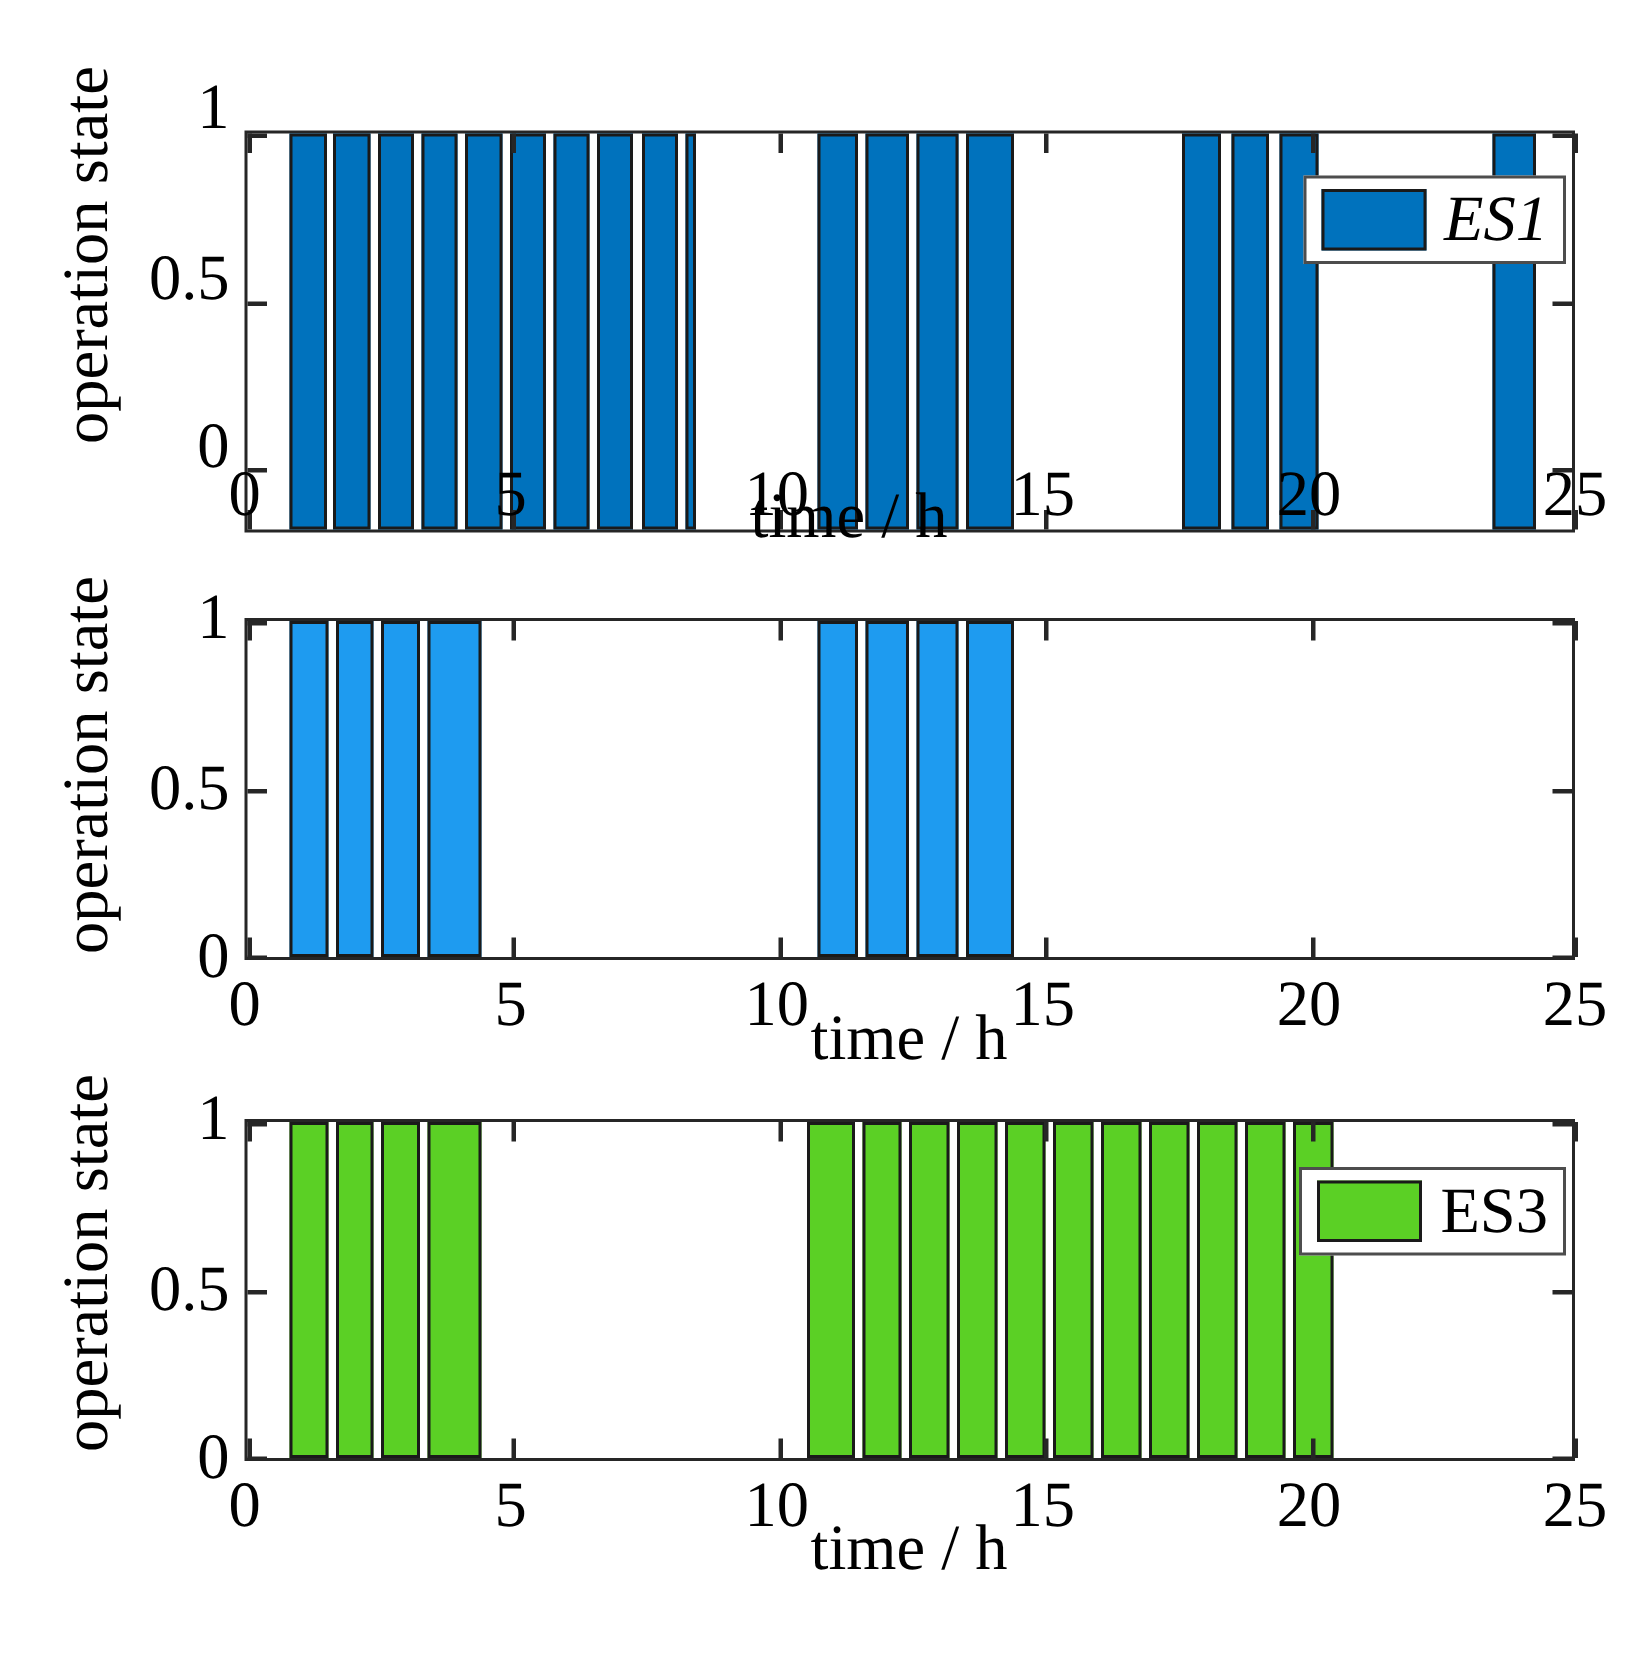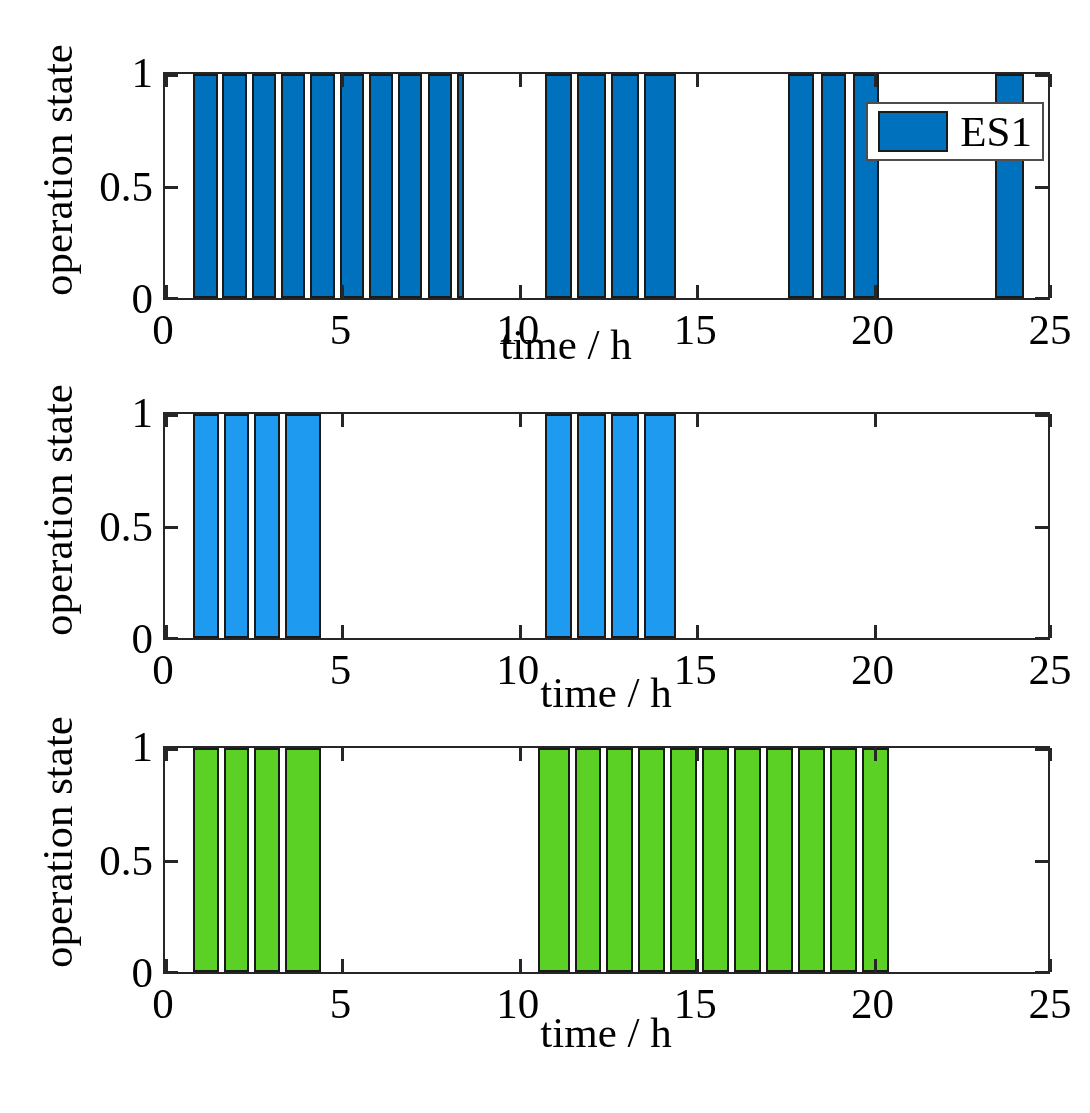--- a/index.html
+++ b/index.html
@@ -151,21 +151,21 @@
 <div id="figure">
 
   <div class="subplot" style="top:0px; height:370px;">
 
     <div class="ylabel" style="left:36px; top:296px;">operation state</div>
 
     <div class="ytick-label" style="left:95px; top:72px;">1</div>
     <div class="ytick-label" style="left:95px; top:186px;">0.5</div>
     <div class="ytick-label" style="left:95px; top:298px;">0</div>
 
-    <div class="plot-area" style="top:72px; height:228px;">
+    <div class="plot-area" style="top:87px; height:268px;font-style:italic;">
       <div class="bars-layer">
           <div class="bar" style="left: 28.384px; width: 24.1264px; height: 100%; background: rgb(0, 114, 189); border-color: rgb(26, 26, 26);"></div>
           <div class="bar" style="left: 57.4776px; width: 24.1264px; height: 100%; background: rgb(0, 114, 189); border-color: rgb(26, 26, 26);"></div>
           <div class="bar" style="left: 86.926px; width: 24.1264px; height: 100%; background: rgb(0, 114, 189); border-color: rgb(26, 26, 26);"></div>
           <div class="bar" style="left: 116.374px; width: 24.1264px; height: 100%; background: rgb(0, 114, 189); border-color: rgb(26, 26, 26);"></div>
           <div class="bar" style="left: 145.468px; width: 24.1264px; height: 100%; background: rgb(0, 114, 189); border-color: rgb(26, 26, 26);"></div>
           <div class="bar" style="left: 174.562px; width: 24.1264px; height: 100%; background: rgb(0, 114, 189); border-color: rgb(26, 26, 26);"></div>
           <div class="bar" style="left: 204.01px; width: 23.7716px; height: 100%; background: rgb(0, 114, 189); border-color: rgb(26, 26, 26);"></div>
           <div class="bar" style="left: 233.104px; width: 24.1264px; height: 100%; background: rgb(0, 114, 189); border-color: rgb(26, 26, 26);"></div>
           <div class="bar" style="left: 262.552px; width: 24.1264px; height: 100%; background: rgb(0, 114, 189); border-color: rgb(26, 26, 26);"></div>
@@ -297,20 +297,24 @@
           <div class="bar" style="left: 696.827px; width: 26.9648px; height: 100%; background: rgb(91, 208, 37); border-color: rgb(26, 26, 26);"></div>
         </div>
 
       <div class="ytick-mark" style="top:0px;"></div>
       <div class="ytick-mark" style="top:112px;"></div>
       <div class="ytick-mark" style="top:223px;"></div>
       <div class="ytick-mark right" style="top:0px;"></div>
       <div class="ytick-mark right" style="top:112px;"></div>
       <div class="ytick-mark right" style="top:223px;"></div>
 
+      <div class="legend" style="right:4px; top:30px;">
+        <div class="legend-swatch" style="background: rgb(91, 208, 37);"></div>
+        <div class="legend-text">ES3</div>
+      </div>
     <div class="xtick-mark " style="left: 0px;"></div>
         <div class="xtick-mark top" style="left: 0px;"></div>
         <div class="xtick-mark " style="left: 176.4px;"></div>
         <div class="xtick-mark top" style="left: 176.4px;"></div>
         <div class="xtick-mark " style="left: 353.8px;"></div>
         <div class="xtick-mark top" style="left: 353.8px;"></div>
         <div class="xtick-mark " style="left: 531.2px;"></div>
         <div class="xtick-mark top" style="left: 531.2px;"></div>
         <div class="xtick-mark " style="left: 708.6px;"></div>
         <div class="xtick-mark top" style="left: 708.6px;"></div>

